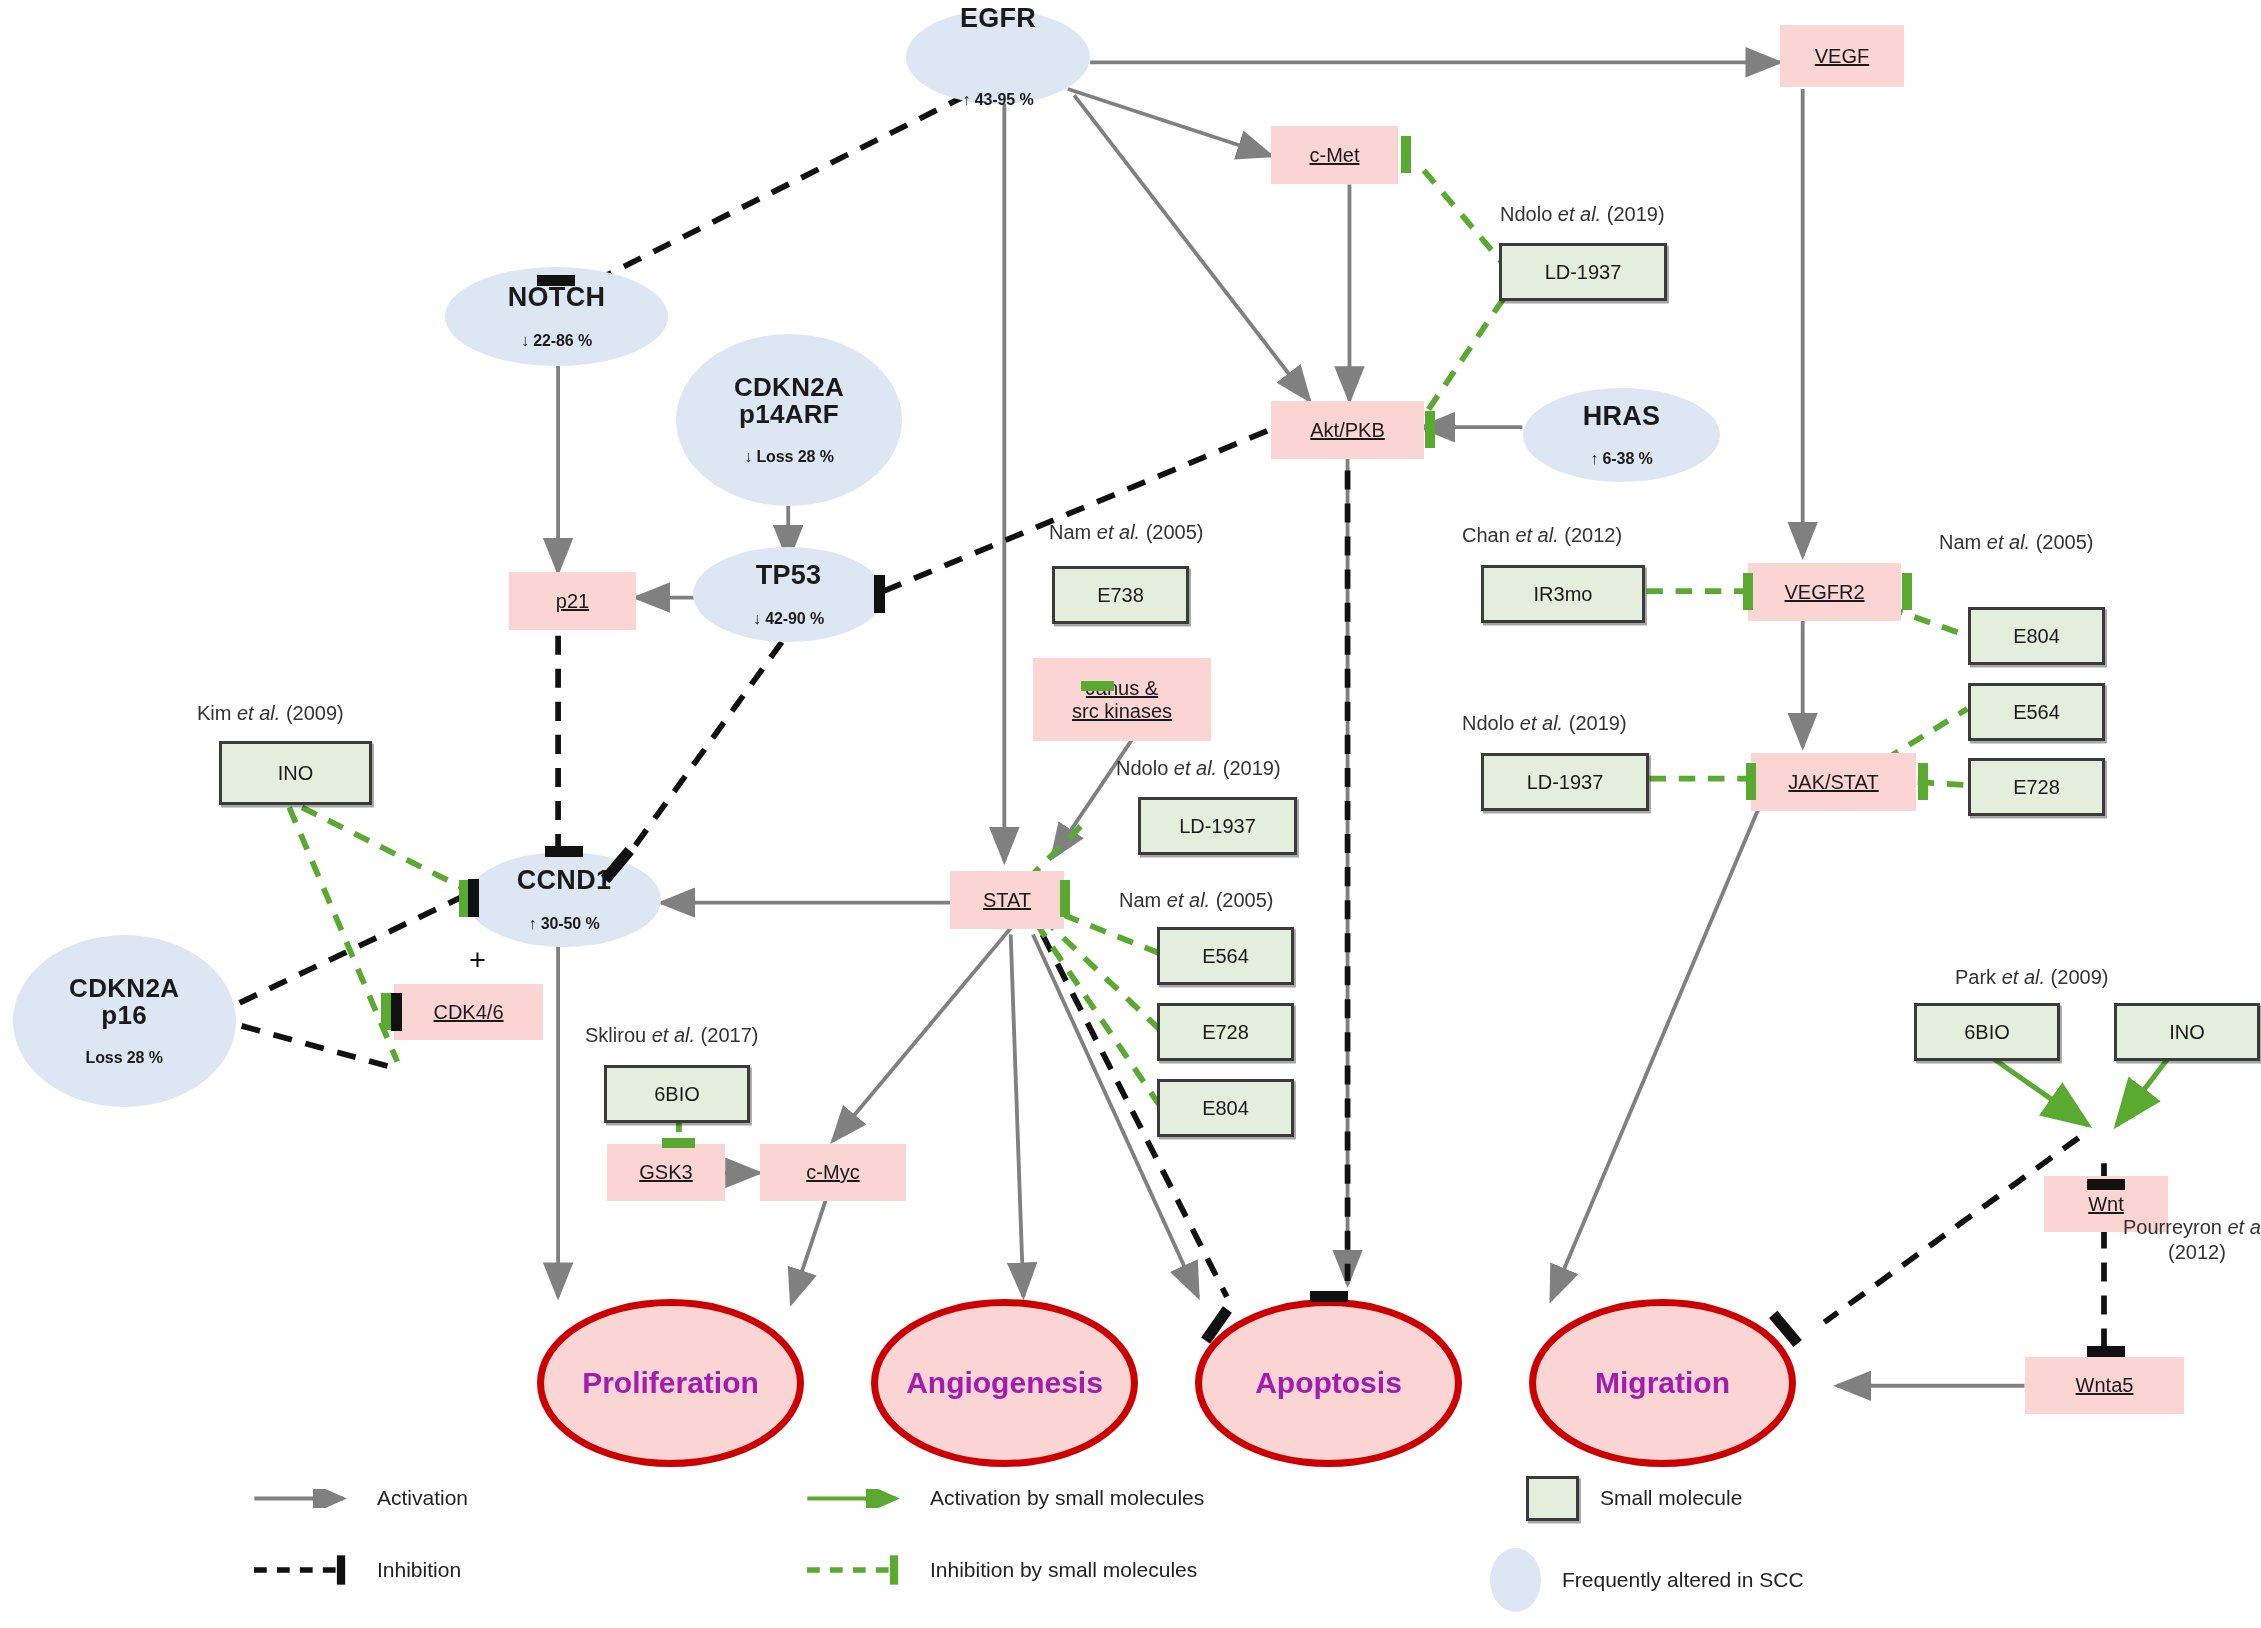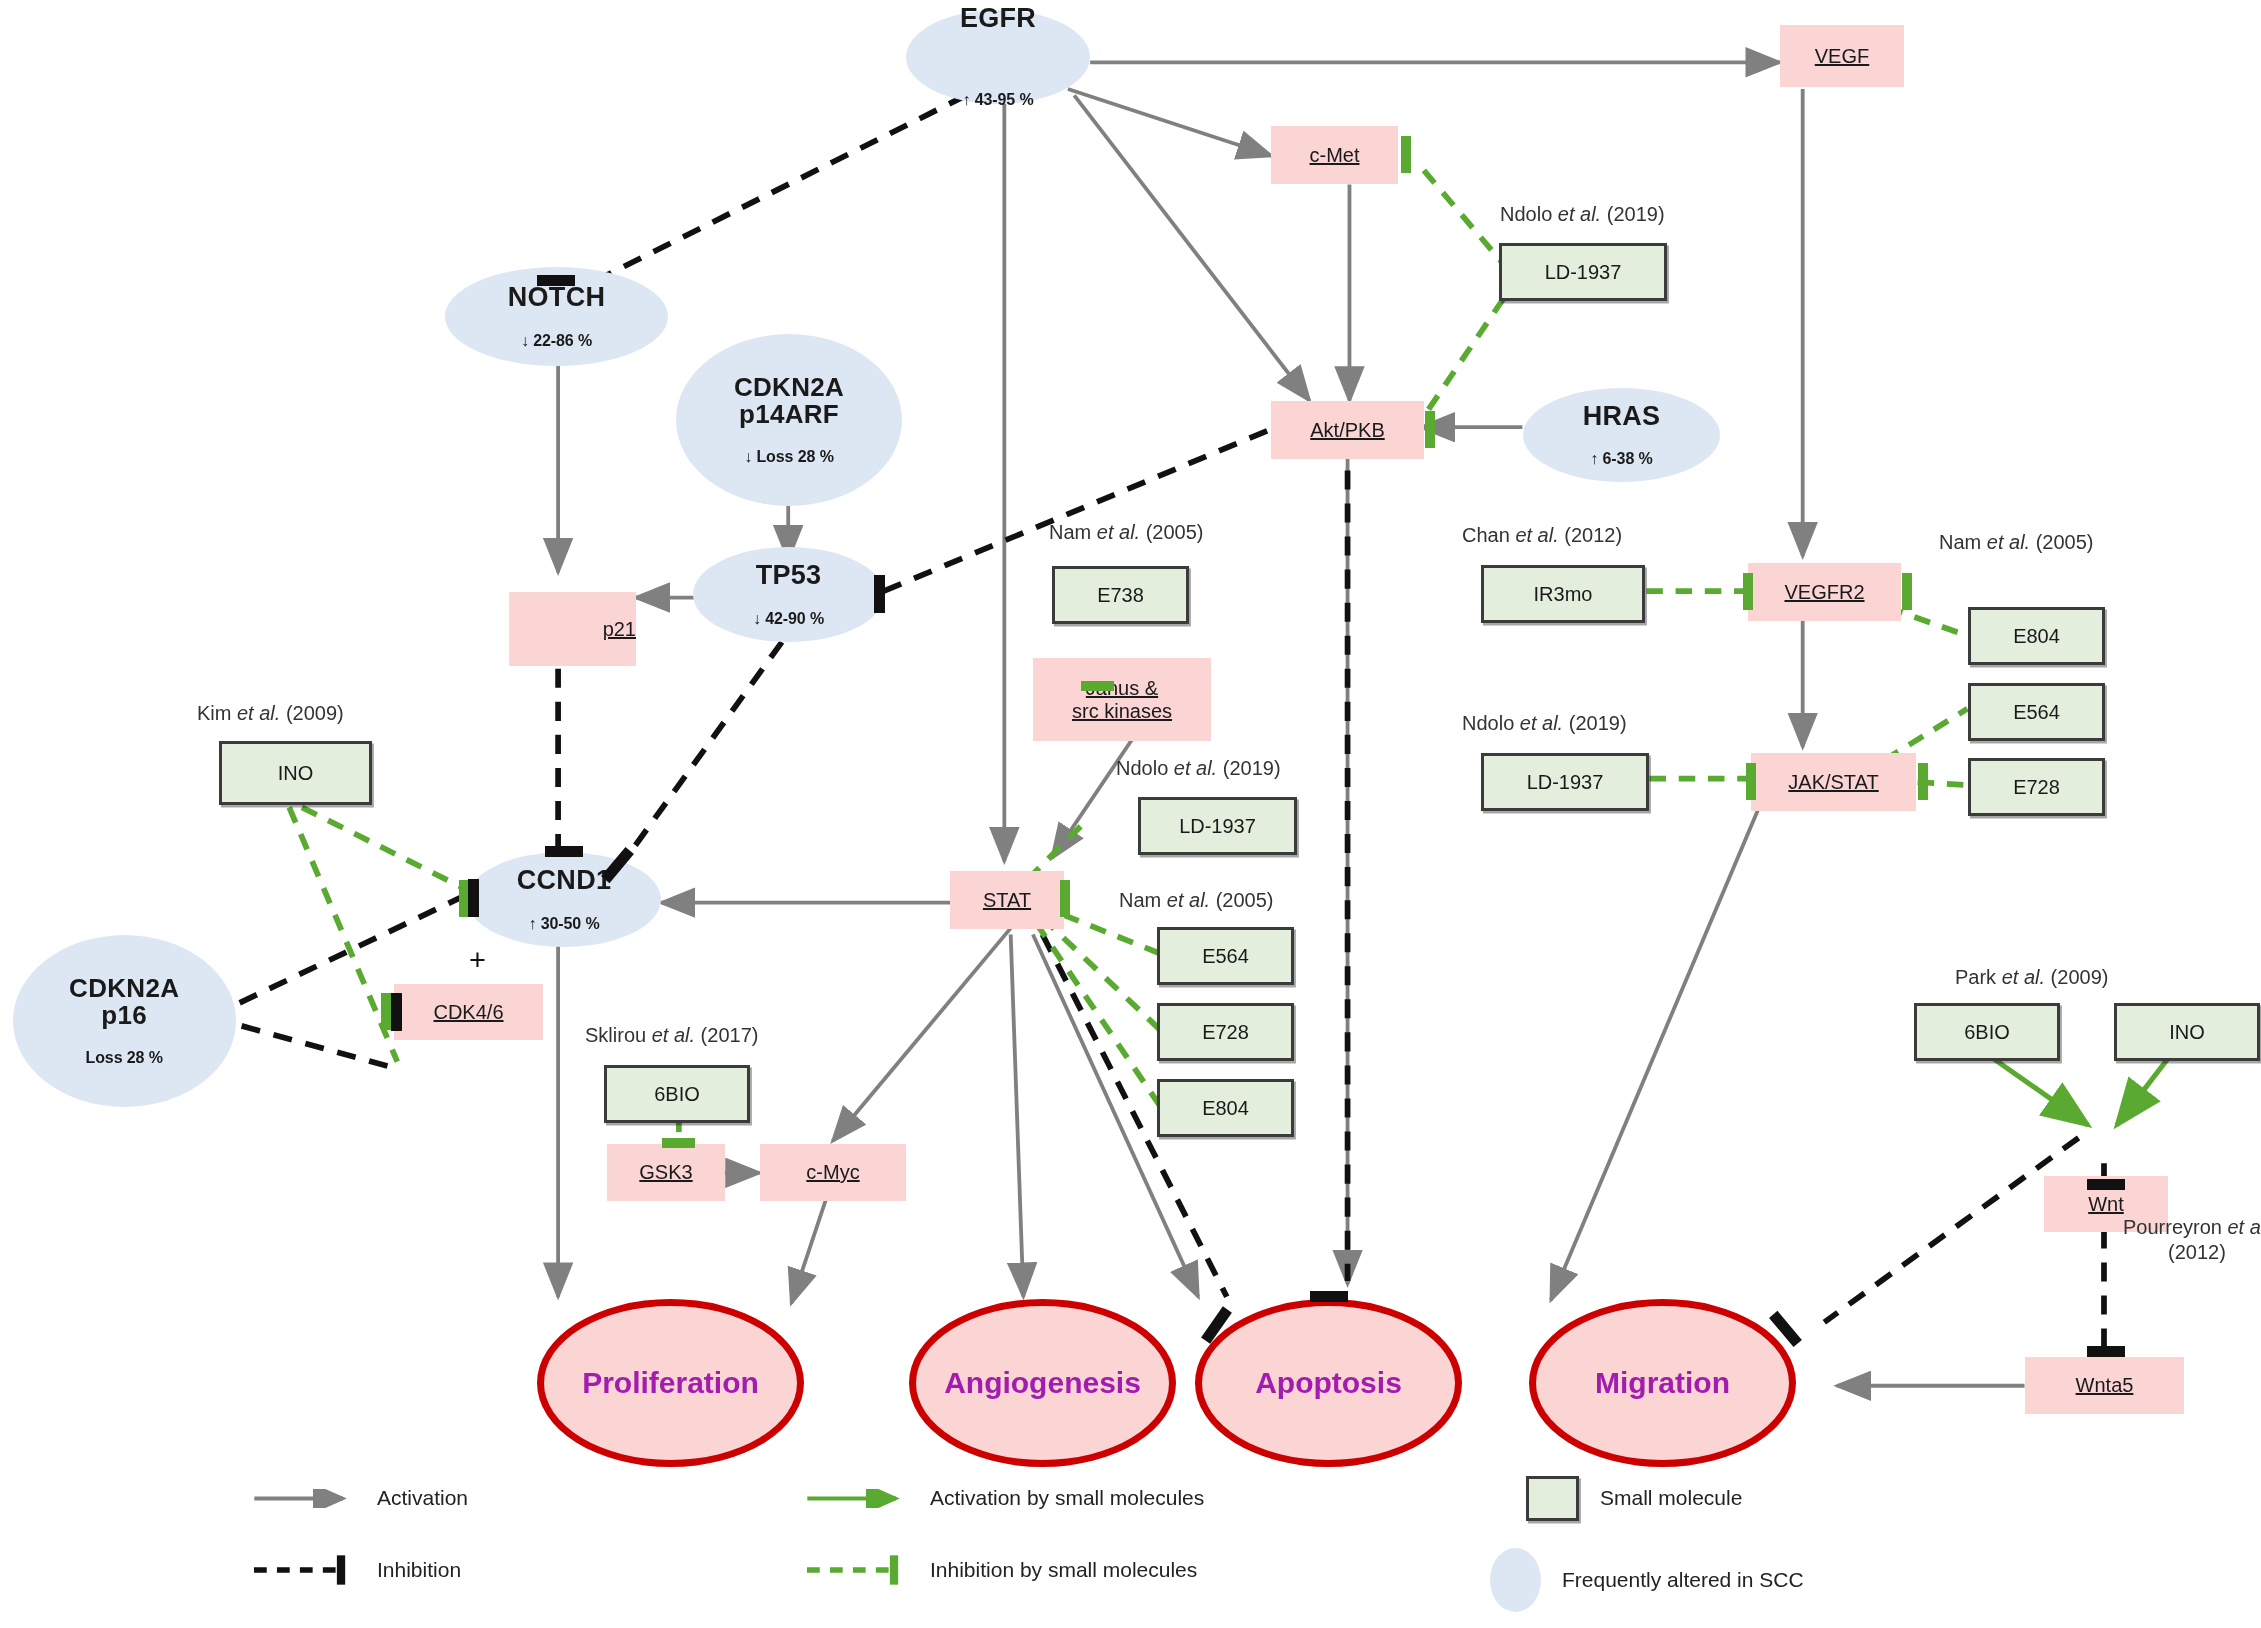--- a/index.html
+++ b/index.html
@@ -185,21 +185,21 @@
   <div class="node prot" style="left:1271px;top:401px;width:153px;height:58px;">
     <span>Akt/PKB</span>
   </div>
   <div class="gbar v" style="left:1425px;top:411px;"></div>
 
   <div class="node gene" style="left:1523px;top:388px;width:197px;height:94px;">
     <span class="gname">HRAS</span>
     <span class="gsub">↑ 6-38 %</span>
   </div>
 
-  <div class="node prot" style="left:509px;top:592px;width:127px;height:74px;justify-content:flex-end;">
+  <div class="node prot" style="left:509px;top:572px;width:127px;height:58px;">
     <span>p21</span>
   </div>
 
   <div class="node gene" style="left:693px;top:547px;width:191px;height:95px;">
     <span class="gname">TP53</span>
     <span class="gsub">↓ 42-90 %</span>
   </div>
   <div class="bar v" style="left:874px;top:575px;"></div>
 
   <div class="ref" style="left:1049px;top:521px;">
@@ -346,21 +346,21 @@
   </div>
 
   <div class="node prot" style="left:2025px;top:1357px;width:159px;height:57px;">
     <span>Wnta5</span>
   </div>
   <div class="bar h" style="left:2087px;top:1346px;"></div>
 
   <div class="node outcome" style="left:537px;top:1299px;width:267px;height:168px;">
     <span>Proliferation</span>
   </div>
-  <div class="node outcome" style="left:909px;top:1299px;width:267px;height:168px;">
+  <div class="node outcome" style="left:871px;top:1299px;width:267px;height:168px;">
     <span>Angiogenesis</span>
   </div>
   <div class="node outcome" style="left:1195px;top:1299px;width:267px;height:168px;">
     <span>Apoptosis</span>
   </div>
   <div class="node outcome" style="left:1529px;top:1299px;width:267px;height:168px;">
     <span>Migration</span>
   </div>
   <div class="bar h" style="left:1310px;top:1291px;"></div>
   <div class="bar v" style="left:1211px;top:1306px;transform:rotate(35deg);"></div>

